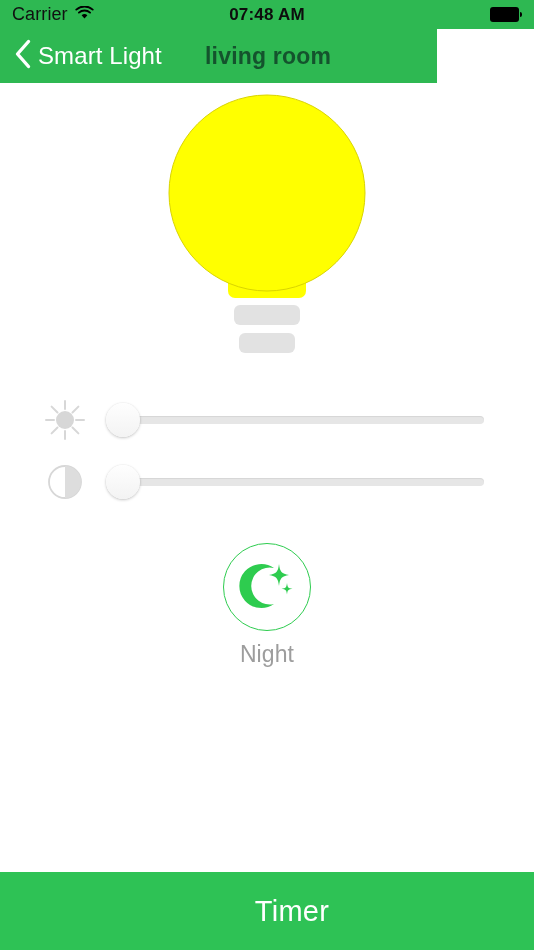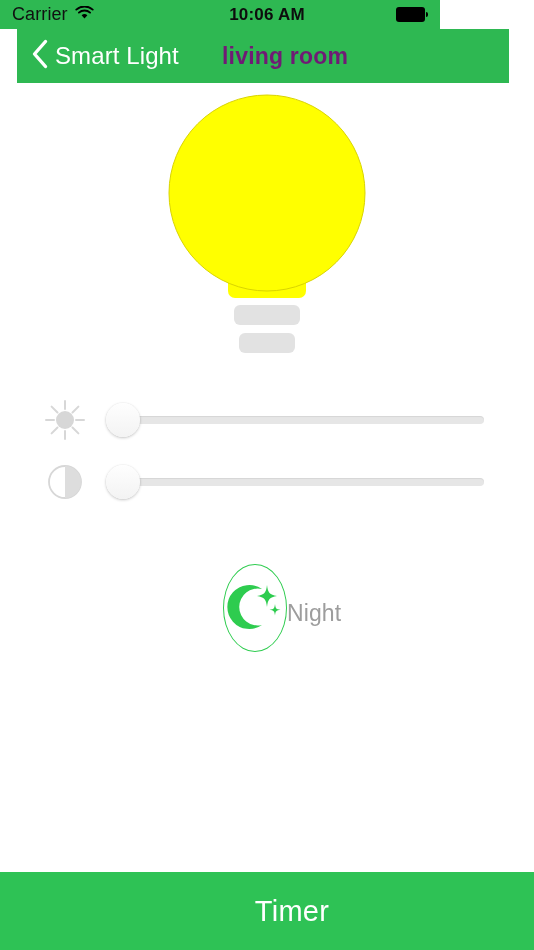--- a/index.html
+++ b/index.html
@@ -16,21 +16,21 @@
     width: 534px;
     height: 950px;
     overflow: hidden;
     background: #ffffff;
   }
 
   
   .status-bar {
     position: absolute;
     top: 0; left: 0;
-    width: 440px;
+    width: 534px;
     height: 29px;
     background: #2eb852;
     color: #000000;
   }
   .status-left {
     position: absolute;
     left: 12px; top: 0;
     height: 29px;
     display: flex;
     align-items: center;
@@ -81,24 +81,23 @@
     width: 2px;
     height: 5px;
     border-radius: 0 2px 2px 0;
     background: #000;
   }
 
   
   .nav-bar {
     position: absolute;
     top: 29px; left: 0;
-    width: 492px;
+    width: 437px;
     height: 54px;
     background: #2eb852;
-    margin-left: 17px;
   }
   .back-button {
     position: absolute;
     left: 14px; top: 0;
     height: 54px;
     display: flex;
     align-items: center;
     gap: 7px;
     cursor: pointer;
   }
@@ -109,21 +108,21 @@
     letter-spacing: 0.1px;
   }
   .nav-title {
     position: absolute;
     left: 205px; top: 0;
     height: 54px;
     display: flex;
     align-items: center;
     font-size: 23px;
     font-weight: bold;
-    color: #701a75;
+    color: #14532d;
     letter-spacing: 0.2px;
   }
 
   
   .bulb-area {
     position: absolute;
     top: 83px; left: 0;
     width: 534px;
     height: 290px;
   }
@@ -185,21 +184,21 @@
     left: 0;
     width: 534px;
     height: 130px;
     display: flex;
     justify-content: center;
     gap: 15px;
   }
   .mode-item {
     width: 88px;
     display: flex;
-    flex-direction: row;
+    flex-direction: column;
     align-items: center;
     cursor: pointer;
   }
   .mode-circle {
     width: 88px;
     height: 88px;
     border-radius: 50%;
     border: 1.6px solid #d8d8d8;
     box-sizing: border-box;
     display: flex;
@@ -246,21 +245,21 @@
     <div class="status-left">
       <span class="carrier-text">Carrier</span>
       <span class="wifi-icon">
         <svg width="19" height="14" viewBox="0 0 19 14">
           <path d="M9.5 12.6 L6.6 9.2 A4.6 4.6 0 0 1 12.4 9.2 Z" fill="#000"></path>
           <path d="M3.9 6.6 A8.4 8.4 0 0 1 15.1 6.6" stroke="#000" stroke-width="1.9" fill="none" stroke-linecap="round"></path>
           <path d="M1.3 3.6 A12.2 12.2 0 0 1 17.7 3.6" stroke="#000" stroke-width="1.9" fill="none" stroke-linecap="round"></path>
         </svg>
       </span>
     </div>
-    <div class="status-time">10:06 AM</div>
+    <div class="status-time">07:48 AM</div>
     <div class="status-right">
       <span class="battery">
         <span class="battery-body"></span>
         <span class="battery-cap"></span>
       </span>
     </div>
   </div>
 
   <div class="nav-bar">
     <div class="back-button">

